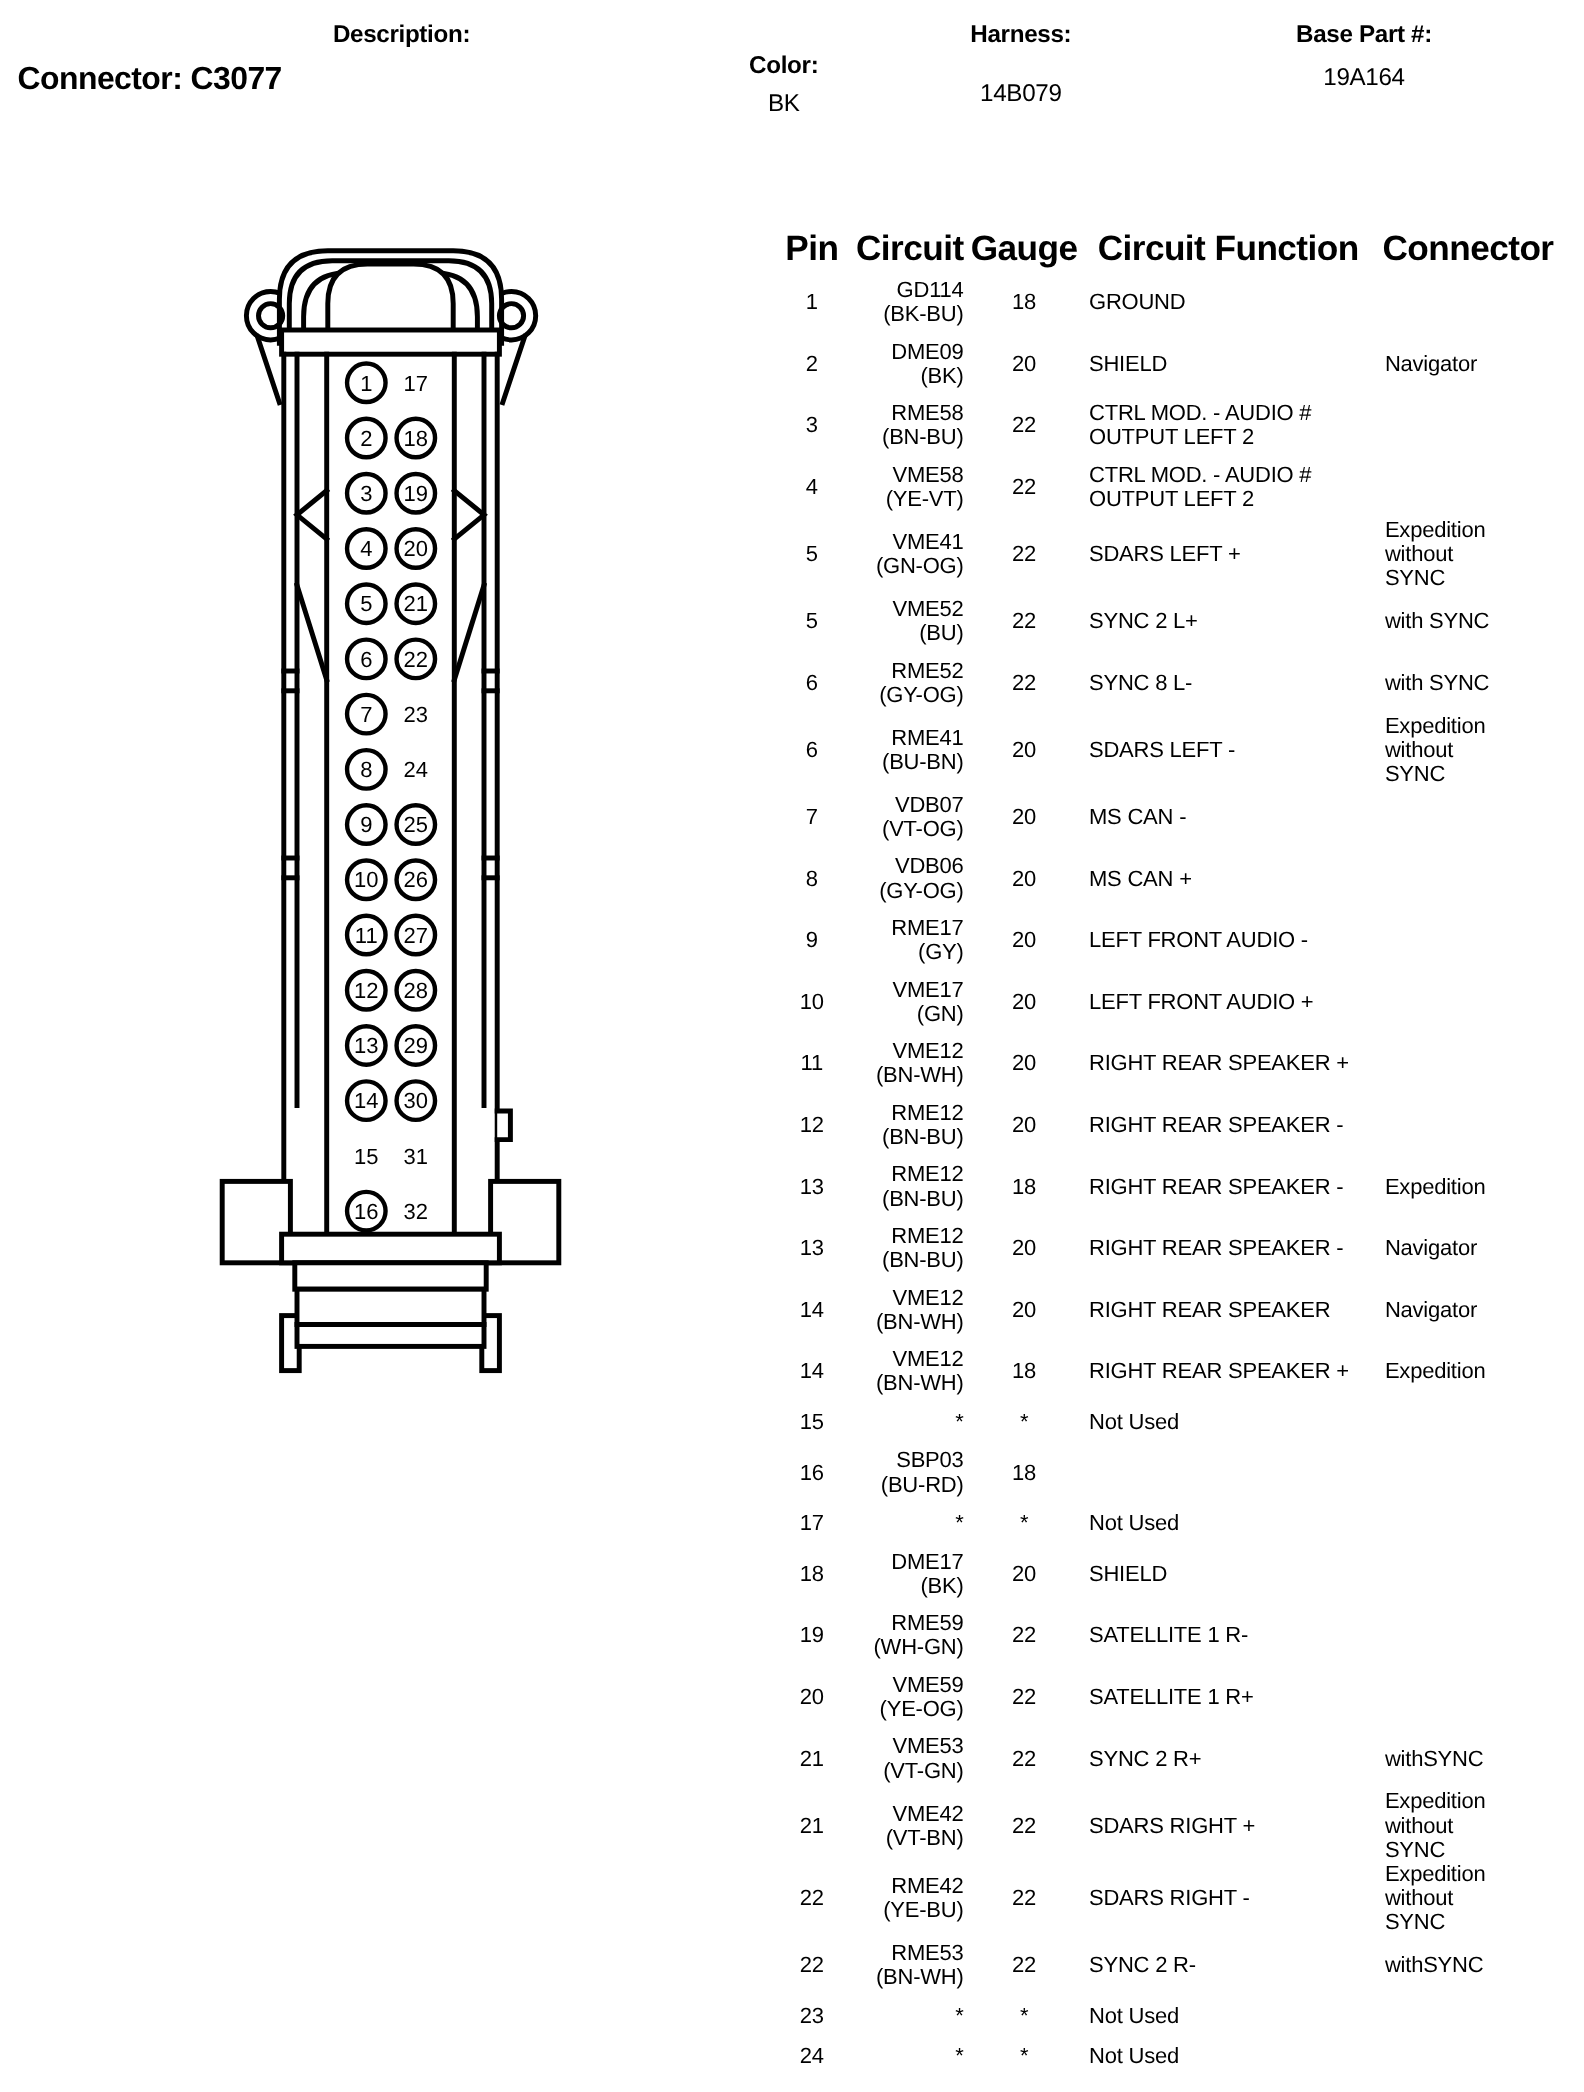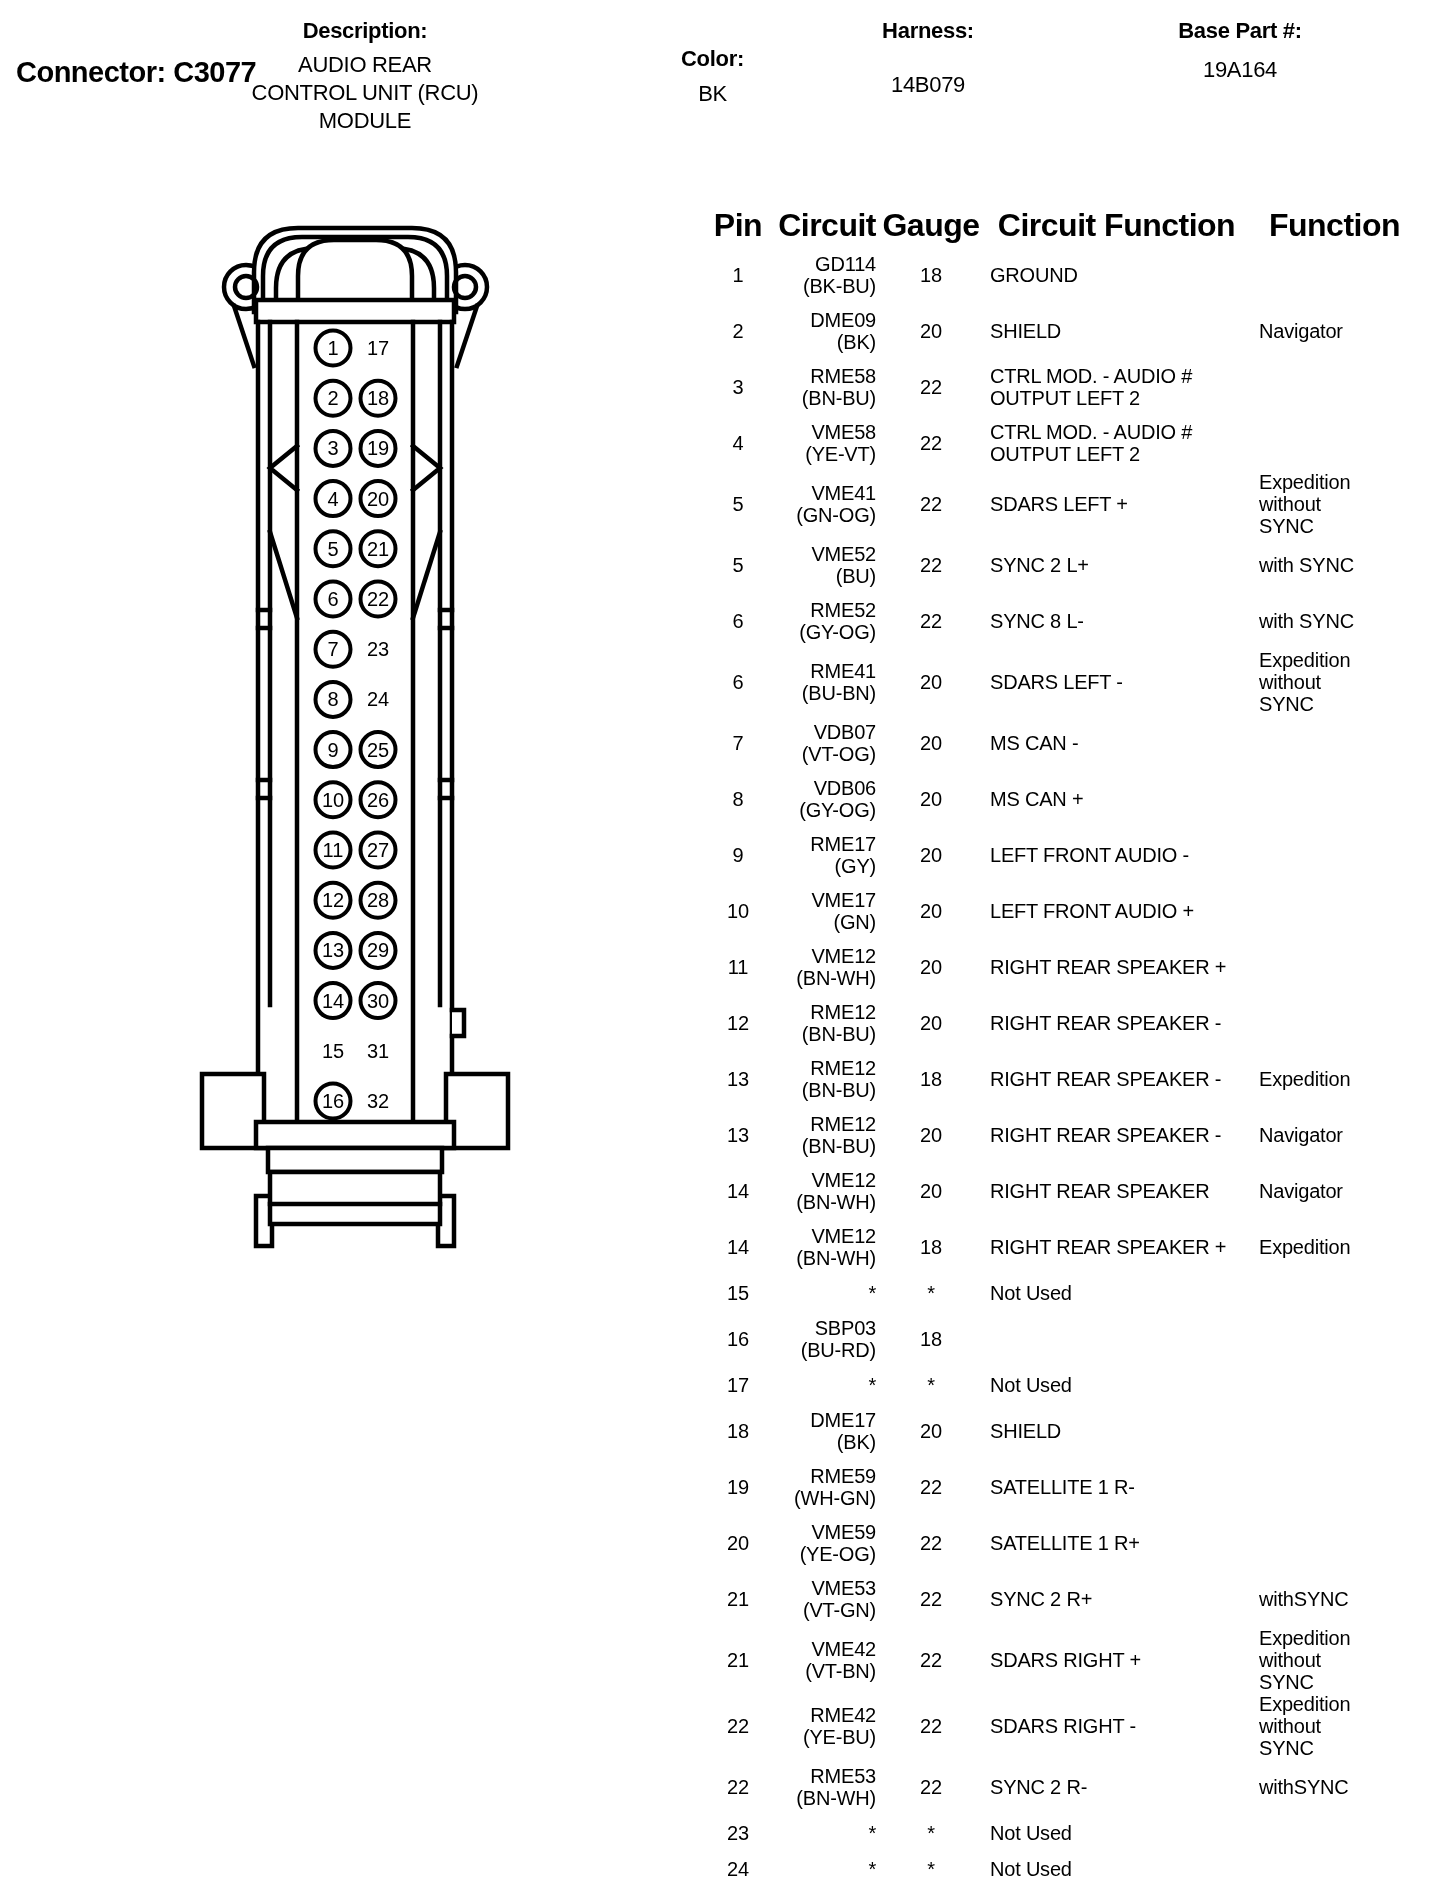--- a/index.html
+++ b/index.html
@@ -41,25 +41,20 @@
   .tr.head .c-func{text-align:center;padding:0;}
   .tr.head .c-qual{text-align:center;padding:0;}
 </style>
 </head>
 <body>
 
 <div class="abs conn-title">Connector: C3077</div>
 
 <div class="abs hdr-block desc-block">
   <div class="hdr-label">Description:</div>
-  <div class="hdr-value desc-lines">
-    <div>AUDIO REAR</div>
-    <div>CONTROL UNIT (RCU)</div>
-    <div>MODULE</div>
-  </div>
 </div>
 
 <div class="abs hdr-block color-block">
   <div class="hdr-label">Color:</div>
   <div class="hdr-value">BK</div>
 </div>
 
 <div class="abs hdr-block harness-block">
   <div class="hdr-label">Harness:</div>
   <div class="hdr-value">14B079</div>
@@ -188,21 +183,21 @@
       <text x="228" y="948" text-anchor="middle" fill="#000">32</text>
     </g>
 </svg>
 
 <div class="abs pin-table">
   <div class="tr head">
     <div class="td c-pin">Pin</div>
     <div class="td c-circuit">Circuit</div>
     <div class="td c-gauge">Gauge</div>
     <div class="td c-func">Circuit Function</div>
-    <div class="td c-qual">Function</div>
+    <div class="td c-qual">Connector</div>
   </div>
   <div id="table-body">
       <div class="tr body-row">
         <div class="td c-pin">
           <div>1</div>
         </div>
         <div class="td c-circuit">
           <div>GD114</div>
           <div>(BK-BU)</div>
         </div>

